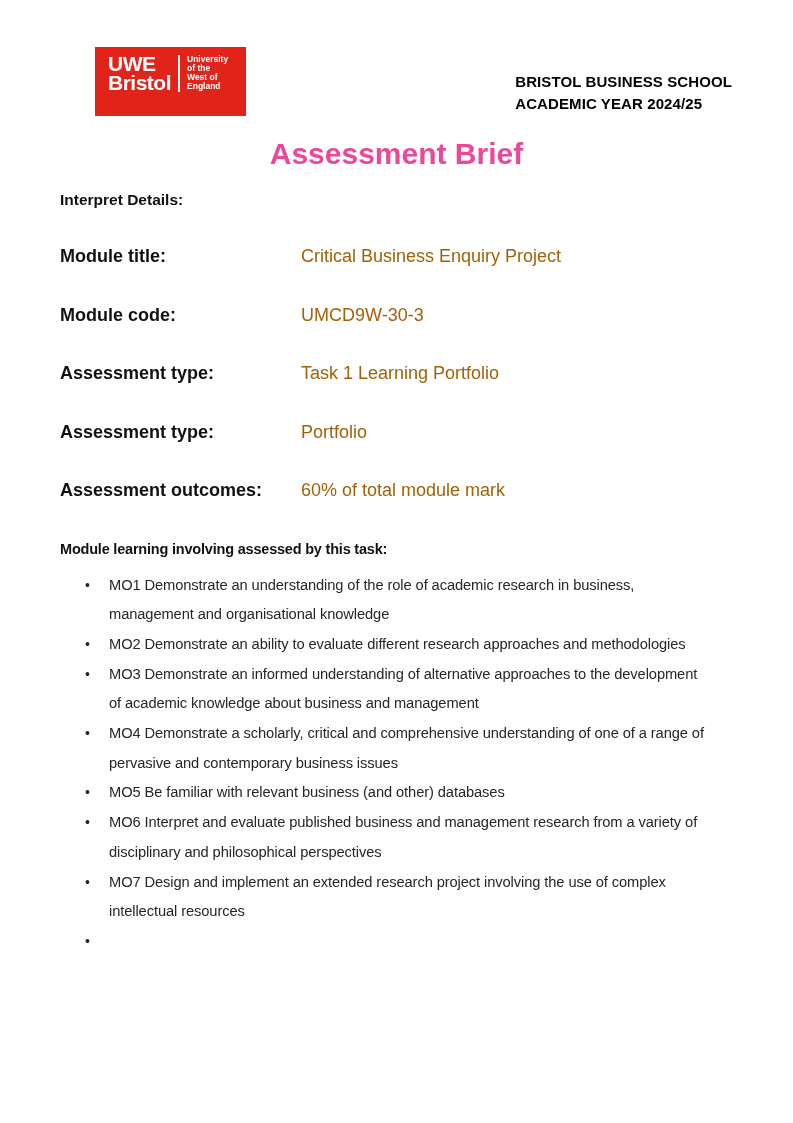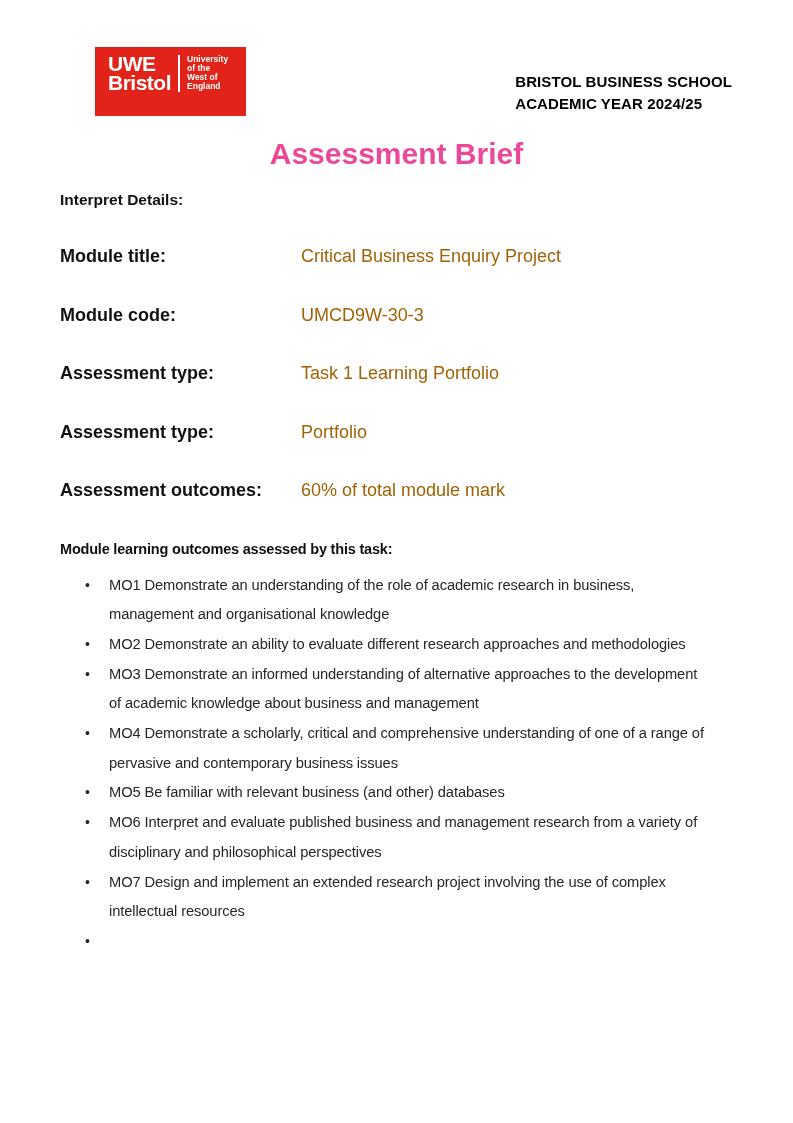--- a/index.html
+++ b/index.html
@@ -177,21 +177,21 @@
       <div class="detail-row">
         <div class="detail-label">Assessment type:</div>
         <div class="detail-value">Portfolio</div>
       </div>
       <div class="detail-row">
         <div class="detail-label">Assessment outcomes:</div>
         <div class="detail-value">60% of total module mark</div>
       </div>
     </div>
 
-    <div class="outcomes-heading">Module learning outcomes assessed by this task:</div>
+    <div class="outcomes-heading">Module learning involving assessed by this task:</div>
 
     <ul class="outcomes-list">
       <li><span class="bullet">•</span><span>MO1 Demonstrate an understanding of the role of academic research in business, management and organisational knowledge</span></li>
       <li><span class="bullet">•</span><span>MO2 Demonstrate an ability to evaluate different research approaches and methodologies</span></li>
       <li><span class="bullet">•</span><span>MO3 Demonstrate an informed understanding of alternative approaches to the development of academic knowledge about business and management</span></li>
       <li><span class="bullet">•</span><span>MO4 Demonstrate a scholarly, critical and comprehensive understanding of one of a range of pervasive and contemporary business issues</span></li>
       <li><span class="bullet">•</span><span>MO5 Be familiar with relevant business (and other) databases</span></li>
       <li><span class="bullet">•</span><span>MO6 Interpret and evaluate published business and management research from a variety of disciplinary and philosophical perspectives</span></li>
       <li><span class="bullet">•</span><span>MO7 Design and implement an extended research project involving the use of complex intellectual resources</span></li>
       <li><span class="bullet">•</span></li>

